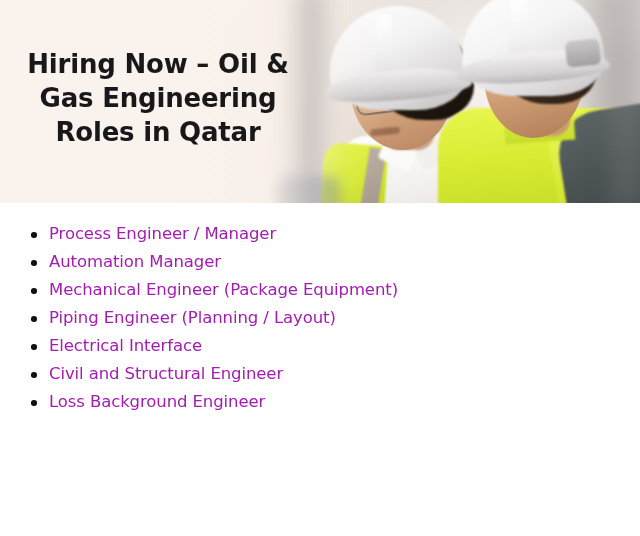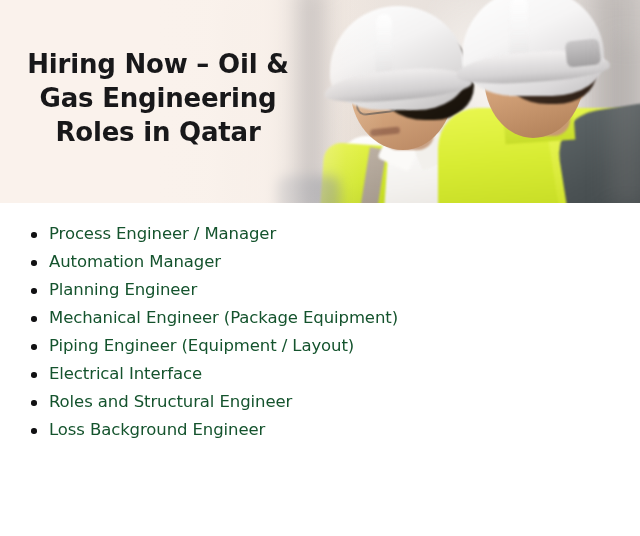--- a/index.html
+++ b/index.html
@@ -366,21 +366,21 @@
   }
 
   .role-item {
     position: relative;
     height: 28px;
     line-height: 28px;
     padding-left: 49px;
     font-family: "DejaVu Sans", sans-serif;
     font-size: 16.5px;
     font-weight: 400;
-    color: #14532d;
+    color: #a21caf;
     letter-spacing: -0.1px;
     white-space: nowrap;
   }
 
   .role-item::before {
     content: "";
     position: absolute;
     left: 31px;
     top: 12px;
     width: 5.5px;
@@ -447,22 +447,21 @@
 
     <h1 class="hero-title">Hiring Now – Oil &amp;
 Gas Engineering
 Roles in Qatar</h1>
   </div>
 
   <div class="list-area">
     <ul class="role-list">
         <li class="role-item">Process Engineer / Manager</li>
         <li class="role-item">Automation Manager</li>
-        <li class="role-item">Planning Engineer</li>
         <li class="role-item">Mechanical Engineer (Package Equipment)</li>
-        <li class="role-item">Piping Engineer (Equipment / Layout)</li>
+        <li class="role-item">Piping Engineer (Planning / Layout)</li>
         <li class="role-item">Electrical Interface</li>
-        <li class="role-item">Roles and Structural Engineer</li>
+        <li class="role-item">Civil and Structural Engineer</li>
         <li class="role-item">Loss Background Engineer</li>
       </ul>
   </div>
 
 </div>
 
 </body></html>

